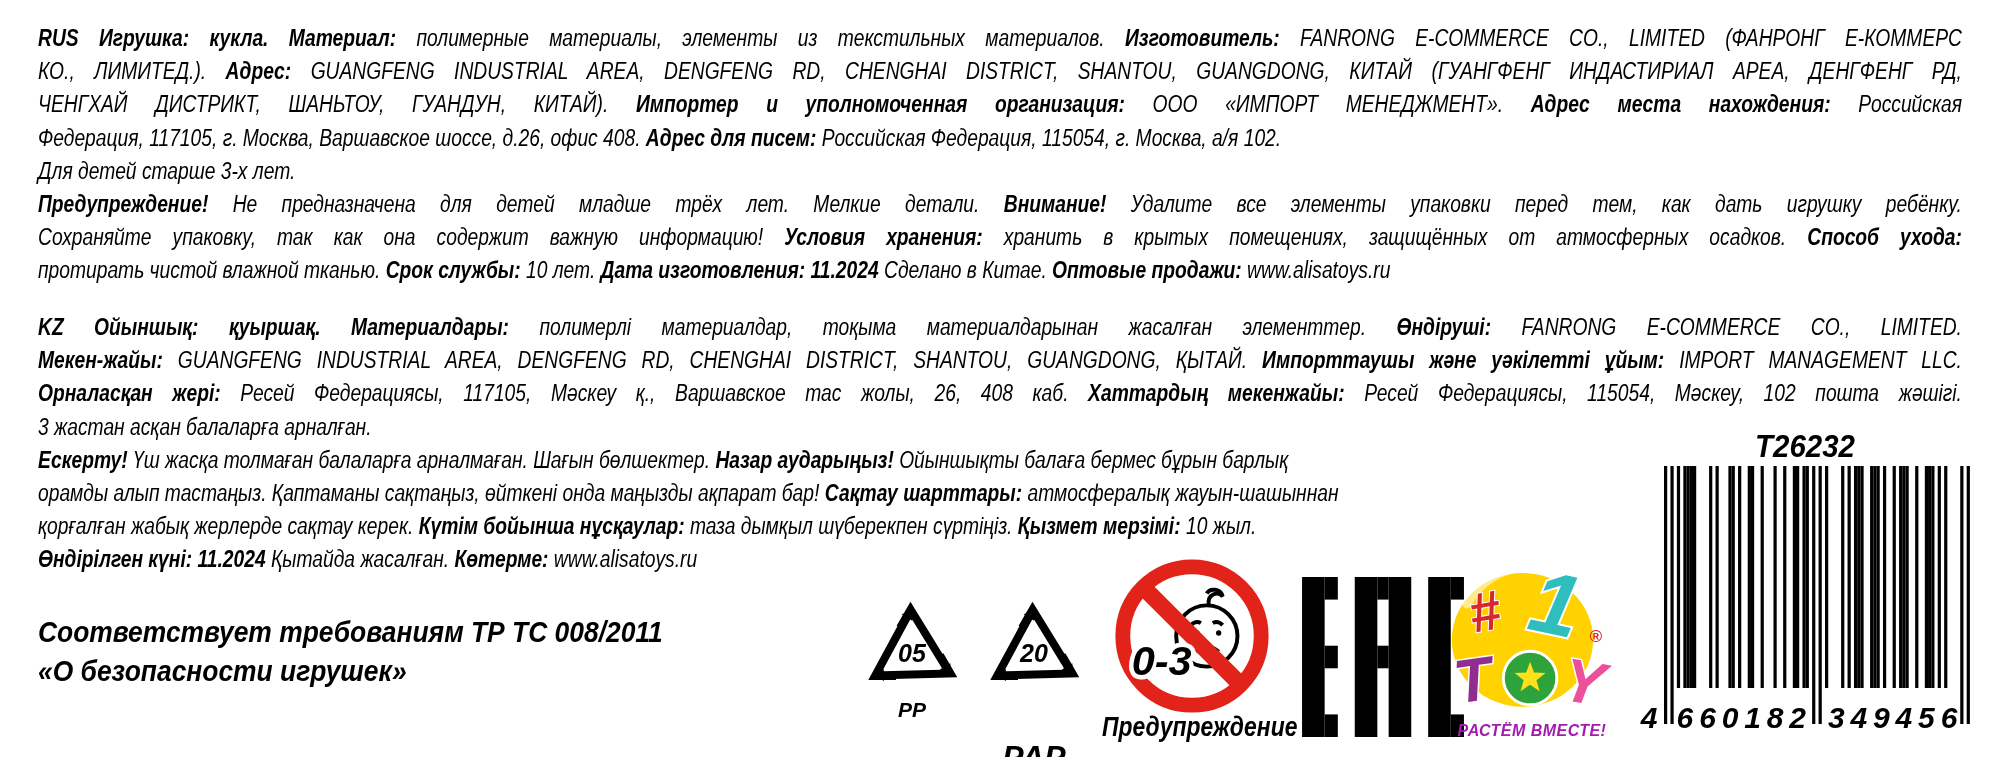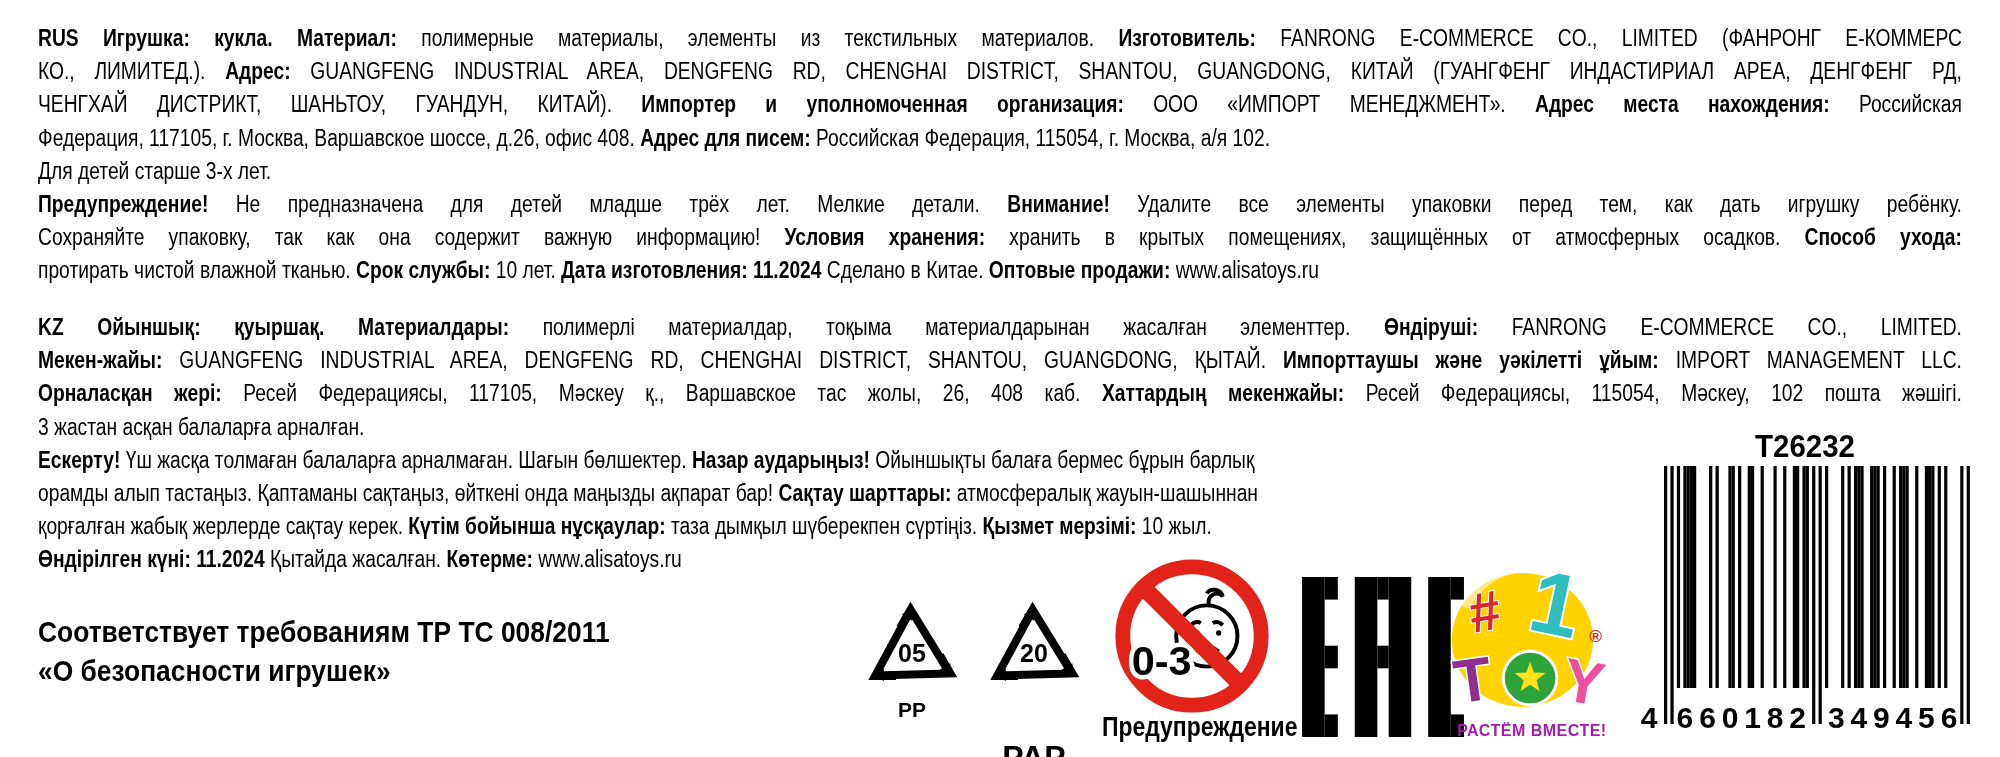--- a/index.html
+++ b/index.html
@@ -1,17 +1,17 @@
 <!DOCTYPE html>
 <html><head>
 <meta charset="utf-8">
 <style>
   html,body{margin:0;padding:0;background:#e8e8e8;}
   #canvas{position:relative;width:2000px;height:757px;background:#fff;overflow:hidden;
-          font-family:"Liberation Sans","DejaVu Sans",sans-serif;color:#000;}
+          font-family:"Liberation Sans","DejaVu Sans",sans-serif;color:#000;font-style:italic;}
   .tblock{position:absolute;left:38px;width:2300px;font-size:23px;line-height:33.2px;
           transform:scaleX(.8365);transform-origin:0 0;}
   .line{white-space:normal;}
   .line.just{text-align:justify;text-align-last:justify;}
   .line b{font-weight:bold;}
   .compliance{position:absolute;left:38px;top:612px;font-size:30px;font-weight:bold;line-height:39px;
           transform:scaleX(.88);transform-origin:0 0;white-space:nowrap;}
   .icon{position:absolute;}
   .icon-caption{position:absolute;text-align:center;font-weight:bold;}
   #pp-label{left:858px;top:698px;width:108px;font-size:21px;}

